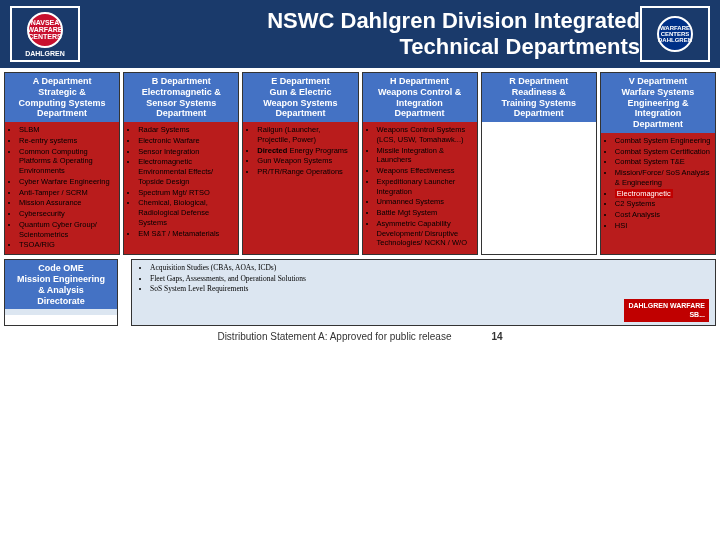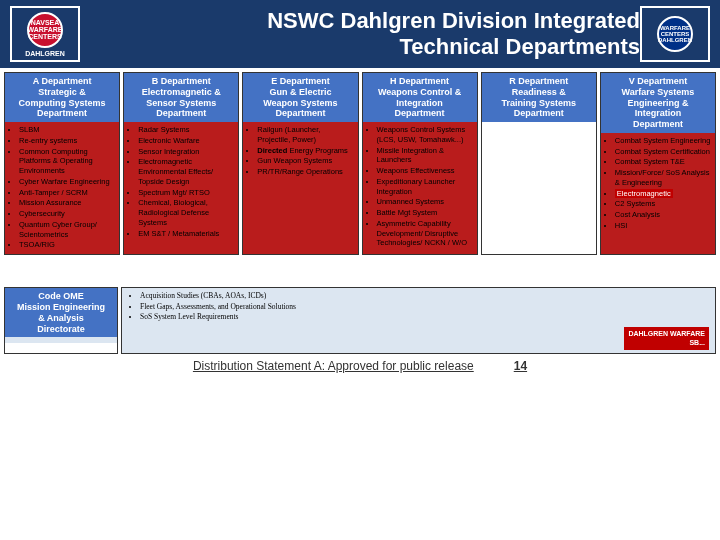--- a/index.html
+++ b/index.html
@@ -127,22 +127,21 @@
 
     .highlight-item {
       background: #c00000;
       color: white;
       padding: 0 2px;
     }
 
     .bottom-row {
       display: flex;
       padding: 2px 4px;
-      gap: 3px;
-      margin-top: 28px;
+      gap: 13px;
     }
 
     .code-ome-box {
       width: 114px;
       border: 1px solid #333;
       flex-shrink: 0;
     }
 
     .code-ome-header {
       background: #4472c4;
@@ -174,28 +173,27 @@
       line-height: 1.4;
     }
     .bottom-right-content ul {
       list-style: disc;
       padding-left: 12px;
       font-family: Liberation Serif, serif;
     }
 
     .distribution {
       text-align: center;
-      font-size: 12px;
+      font-size: 10px;
       padding: 3px;
       color: #333;
       display: flex;
       align-items: center;
       justify-content: center;
       gap: 40px;
-      text-decoration: underline;
     }
 
     .dahlgren-stamp {
       background: #c00000;
       color: white;
       font-size: 7px;
       font-weight: bold;
       padding: 2px 4px;
       margin-left: 4px;
       display: inline-block;

